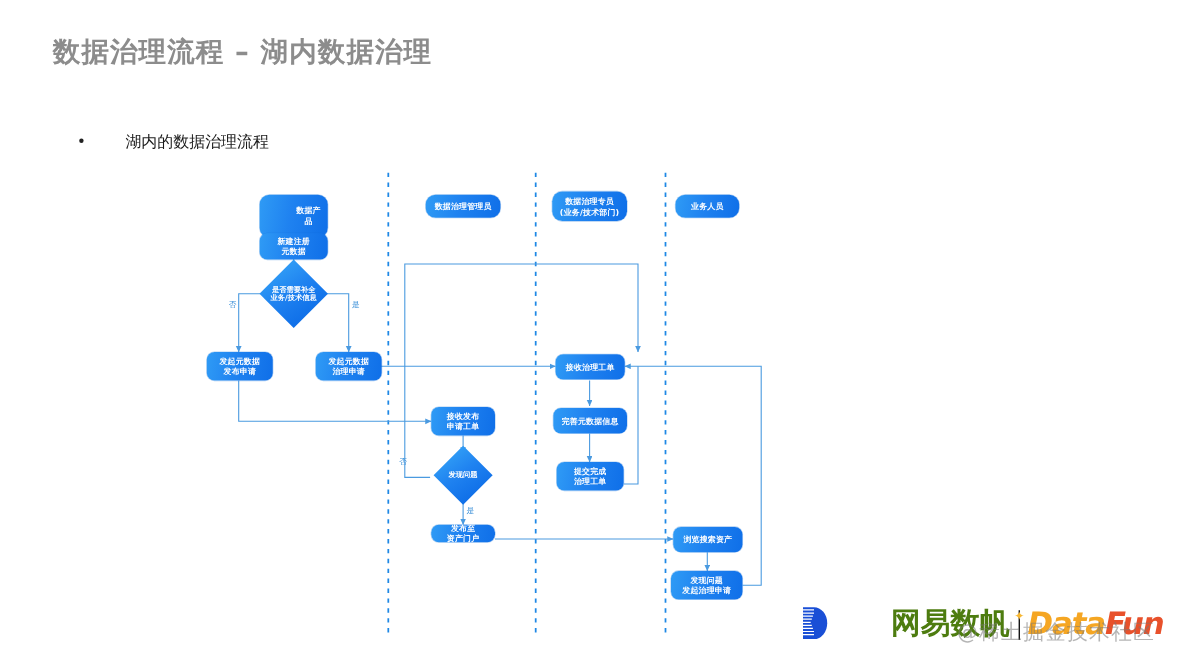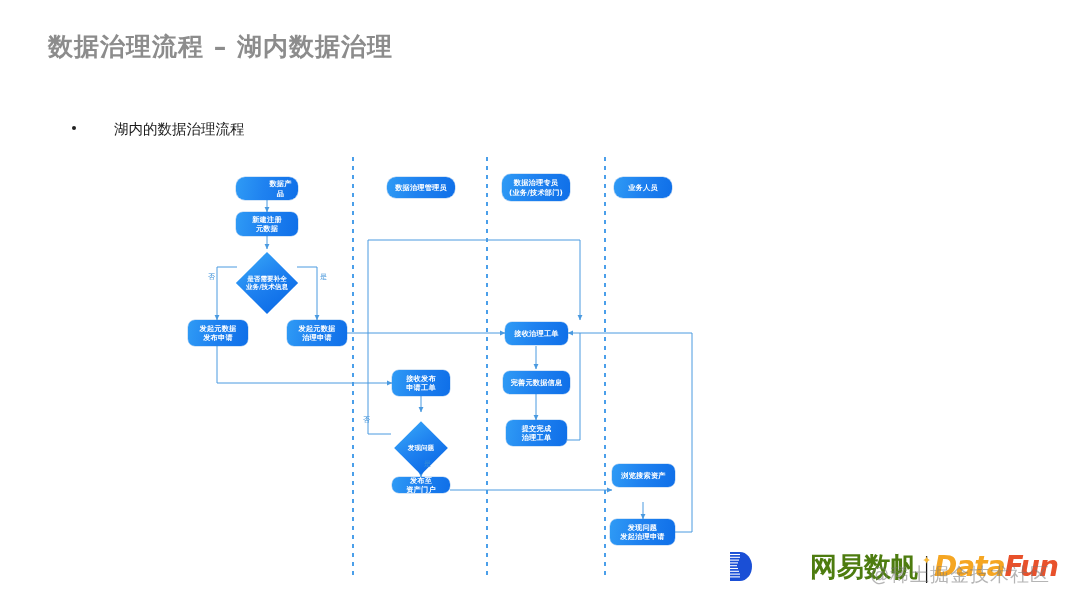--- a/index.html
+++ b/index.html
@@ -87,21 +87,20 @@
     white-space: pre-line;
     padding: 1px 3px;
   }
   .node.lane-header {
     border-radius: 9px;
     font-size: 7.2px;
   }
   
   .diamond-wrap {
     position: absolute;
-    margin-top: 16px;
   }
   .diamond-wrap .dia {
     position: absolute;
     left: 0; top: 0;
     width: 100%; height: 100%;
     background: linear-gradient(100deg, #2f9bf5 0%, #1f82f0 45%, #0f6fe8 100%);
     transform: rotate(45deg) ;
   }
   .diamond-wrap .dia-label {
     position: absolute;
@@ -248,21 +247,21 @@
     
     <path d="M643,502 L643,519" marker-end="url(#arrow)"></path>
     
     <path d="M675,532 L692,532 L692,333 L568,333" marker-end="url(#arrow)"></path>
   </g>
 </svg>
 </div>
 
 <div id="nodes-layer">
 
-  <div class="node lane-header" style="left:236px; top:177px; width:62px; height:23px;padding-left:30px;">数据产品</div>
+  <div class="node lane-header" style="left:236px; top:177px; width:62px; height:39px;padding-left:30px;">数据产品</div>
   <div class="node lane-header" style="left:387px; top:177px; width:68px; height:21px;">数据治理管理员</div>
   <div class="node lane-header" style="left:502px; top:174px; width:68px; height:27px;">数据治理专员
 (业务/技术部门)</div>
   <div class="node lane-header" style="left:614px; top:177px; width:58px; height:21px;">业务人员</div>
 
   <div class="node" style="left:236px; top:212px; width:62px; height:24px;">新建注册
 元数据</div>
 
   <div class="diamond-wrap" style="left:237px; top:237px; width:60px; height:60px;">
     <div class="dia" style="left:8px; top:8px; width:44px; height:44px;"></div>
@@ -284,21 +283,21 @@
   </div>
 
   <div class="node" style="left:392px; top:477px; width:58px; height:16px;">发布至
 资产门户</div>
 
   <div class="node" style="left:505px; top:322px; width:63px; height:23px;">接收治理工单</div>
   <div class="node" style="left:503px; top:371px; width:67px; height:23px;">完善元数据信息</div>
   <div class="node" style="left:506px; top:420px; width:61px; height:26px;">提交完成
 治理工单</div>
 
-  <div class="node" style="left:612px; top:464px; width:63px; height:23px;">浏览搜索资产</div>
+  <div class="node" style="left:612px; top:479px; width:63px; height:23px;">浏览搜索资产</div>
   <div class="node" style="left:610px; top:519px; width:65px; height:26px;">发现问题
 发起治理申请</div>
 
   <div class="edge-label" style="left:208px; top:272px;">否</div>
   <div class="edge-label" style="left:320px; top:272px;">是</div>
   <div class="edge-label" style="left:363px; top:415px;">否</div>
   <div class="edge-label" style="left:424px; top:459px;">是</div>
 </div>
 
 <div id="footer-logo">

